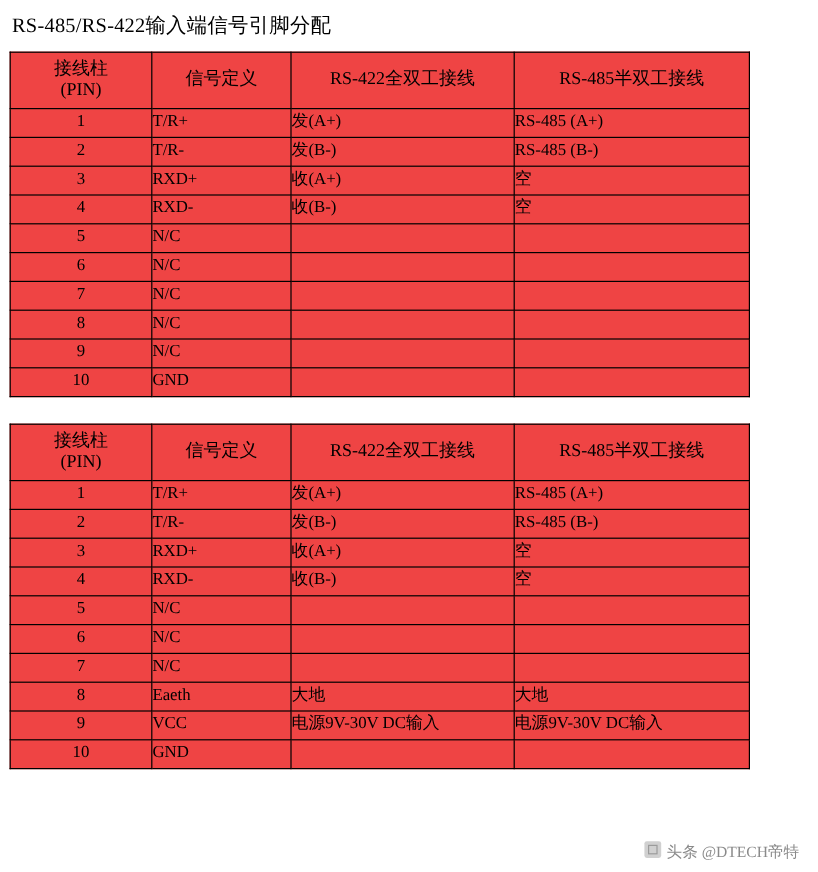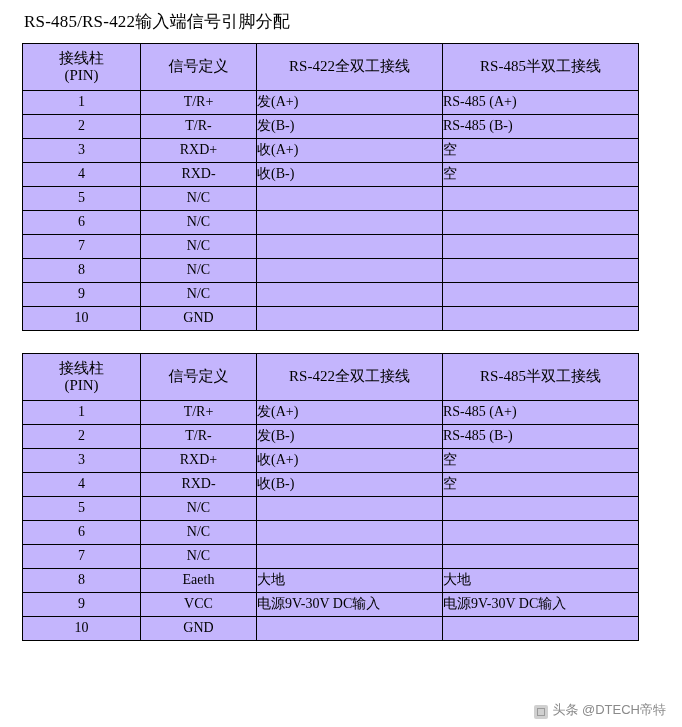--- a/index.html
+++ b/index.html
@@ -13,38 +13,38 @@
     font-family: "Liberation Serif", serif;
     color: #000000;
     position: relative;
     overflow: hidden;
   }
   .page {
     position: relative;
     width: 682px;
     height: 727px;
     box-sizing: border-box;
-    padding: 10px 22px 0 22px;
+    padding: 10px 22px 0 8px;
   }
   .section-title {
     font-family: "Liberation Serif", serif;
     font-size: 17px;
     font-weight: 400;
     letter-spacing: 0.2px;
     margin: 0 0 10px 2px;
     white-space: nowrap;
   }
   .section + .section {
     margin-top: 22px;
   }
   table.pinout {
     border-collapse: collapse;
     width: 616px;
     table-layout: fixed;
-    background: #c4b5fd;
+    background: #ef4444;
   }
   table.pinout th,
   table.pinout td {
     border: 1px solid #000000;
     padding: 0;
     font-weight: 400;
     font-size: 14px;
     line-height: 1.15;
     vertical-align: middle;
   }
@@ -60,44 +60,43 @@
   table.pinout tbody td {
     height: 23px;
   }
   td.c-pin {
     text-align: center;
     font-size: 13px;
   }
   td.c-sig {
     padding-left: 26px;
     font-size: 14px;
-    text-align: center;
   }
   td.c-422 {
     padding-left: 14px;
     font-size: 14px;
   }
   td.c-485 {
     padding-left: 14px;
     font-size: 14px;
   }
   col.col-pin { width: 118px; }
   col.col-sig { width: 116px; }
   col.col-422 { width: 186px; }
   col.col-485 { width: 196px; }
 
   .watermark {
     position: absolute;
     right: 16px;
     bottom: 8px;
-    font-family: Liberation Sans, sans-serif;
+    font-family: Liberation Serif, serif;
     font-size: 13px;
     color: #8a8a8a;
     display: flex;
-    align-items: flex-end;
+    align-items: flex-start;
     gap: 4px;
   }
   .watermark .wm-logo {
     display: inline-block;
     width: 14px;
     height: 14px;
     border-radius: 2px;
     background: #d0d0d0;
     position: relative;
   }

